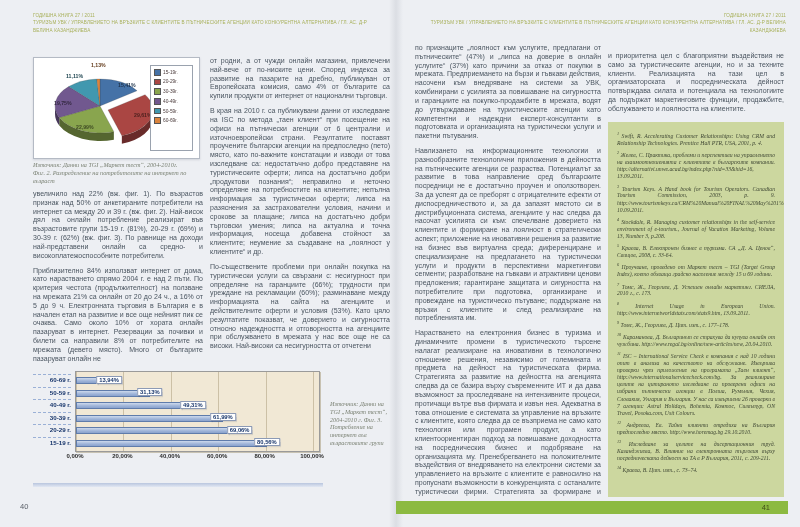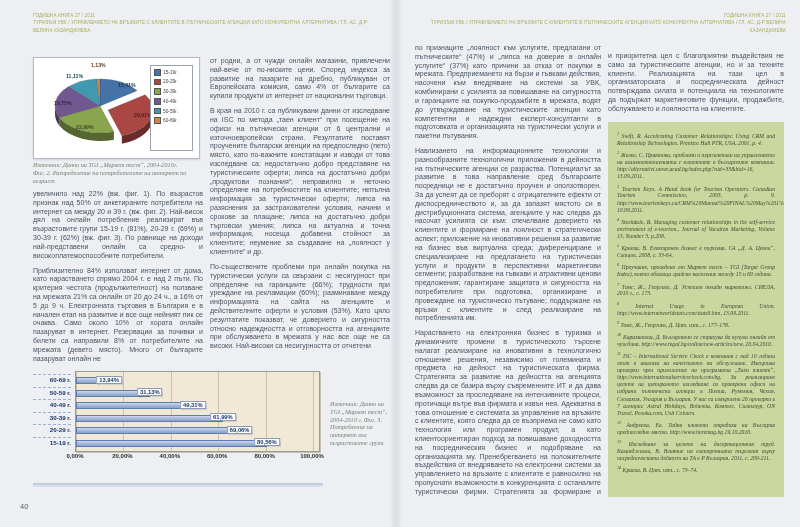--- a/index.html
+++ b/index.html
@@ -203,14 +203,17 @@
         <div class="ref"><sup>7</sup> Томс, Ж., Георгиев, Д. Успешен онлайн маркетинг. СИЕЛА, 2010 г., с. 173.</div>
         <div class="ref"><sup>8</sup> Internet Usage in European Union. http://www.internetworldstats.com/stats9.htm, 13.09.2011.</div>
         <div class="ref"><sup>9</sup> Томс, Ж., Георгиев, Д. Цит. изт., с. 177–178.</div>
         <div class="ref"><sup>10</sup> Караманова, Д. Българинът се страхува да купува онлайн от чужбина. http://www.regal.bg/online/new-articles/new, 20.04.2010.</div>
         <div class="ref"><sup>11</sup> ISC – International Service Check е компания с над 10 години опит в анализа на качеството на обслужване. Извършва проверки чрез приложение на програмата „Таен клиент“, http://www.internationalservicecheck.com/bg. За реализиране целите на цитираното изследване са проверени офиси на избрани пътнически агенции в Полша, Румъния, Чехия, Словакия, Унгария и България. У нас са извършени 26 проверки в 7 агенции: Astral Holidays, Bohemia, Комтос, Силвътур, ON Travel, Posoka.com, Usit Colours.</div>
         <div class="ref"><sup>12</sup> Андреева, Ев. Тайни клиенти отредиха на България предпоследно място. http://www.horemag.bg 29.10.2010.</div>
         <div class="ref"><sup>13</sup> Изследване за целите на дисертационния труд. Казанджиева, В. Влияние на електронната търговия върху посредническата дейност на ТА в Р България, 2011, с. 209-211.</div>
         <div class="ref"><sup>14</sup> Краева, В. Цит. изт., с. 73–74.</div>
       </div>
 
+    <div class="green-bar">
+      <div class="pagenum-right">41</div>
+    </div>
   </div>
 </div>
 
 </body></html>

